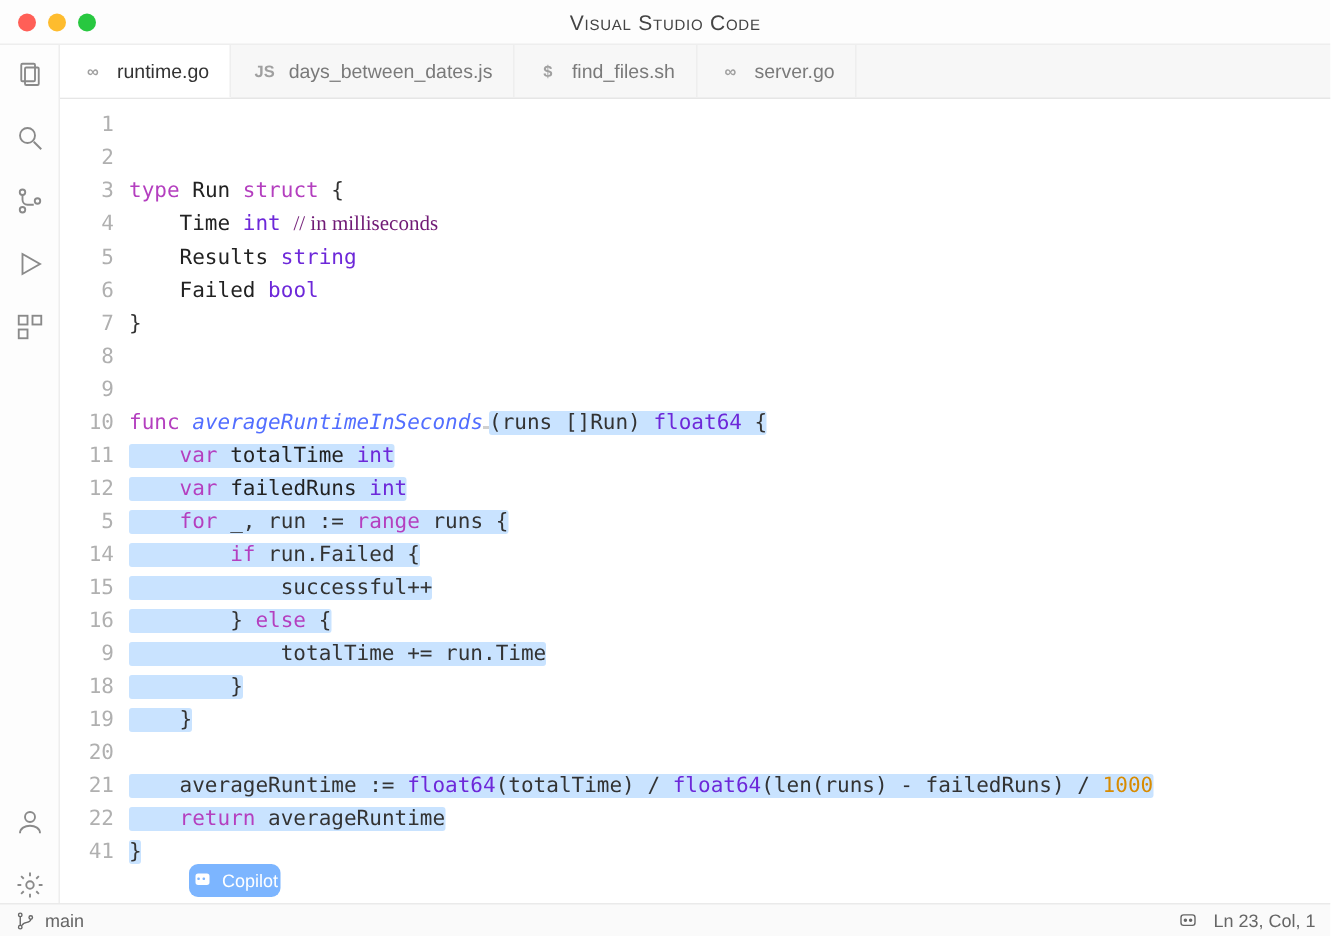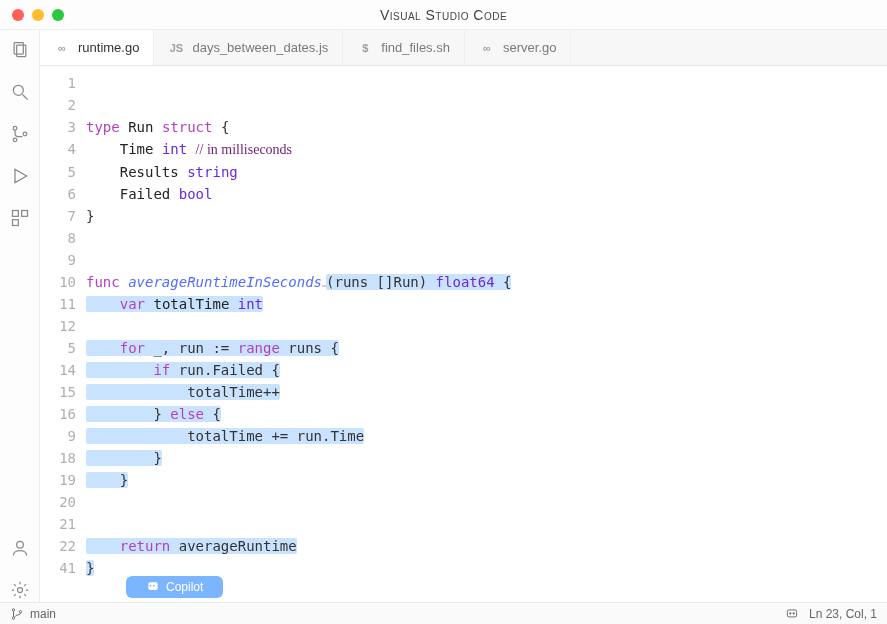--- a/index.html
+++ b/index.html
@@ -27,21 +27,21 @@
   .code { white-space: pre; padding-left: 0; }
   .hl .code::before { content:""; }
   .hl .code > .hlwrap { background: #c9e3ff; border-radius: 2px; }
   .kw { color: #b43fbf; margin-top: 28px; }   
   .ty { color: #6d28d9; }   
   .fn { color: #526eff; font-style: italic; }   
   .cm { color: #701a75; font-family: Liberation Serif, serif; }
   .pkb { color: #b43fbf; }
   .num { color: #d88b00; }
   .id { color: #222; }
-  .copilot-chip { position: absolute; left: 86px; bottom: 4px; background: #7cb5ff; color: #fff; border-radius: 6px; padding: 4px 20px; font-size: 12px; display: flex; align-items: center; gap: 6px; cursor: pointer; }
+  .copilot-chip { position: absolute; left: 86px; bottom: 4px; background: #7cb5ff; color: #fff; border-radius: 6px; padding: 4px 2px; font-size: 12px; display: flex; align-items: center; gap: 6px; cursor: pointer; }
   .copilot-chip svg { width: 14px; height: 14px; fill: #fff; }
   .statusbar { height: 22px; background: #fafafa; border-top: 1px solid #eaeaea; display: flex; align-items: center; font-size: 12px; color: #666; padding: 0 10px; }
   .statusbar .sbl { display: flex; align-items: center; gap: 6px; }
   .statusbar .sbr { margin-left: auto; display: flex; align-items: flex-end; gap: 10px; }
   .sb-icon { width: 14px; height: 14px; display: inline-flex; }
   .sb-icon svg { width: 14px; height: 14px; stroke: #666; fill: none; stroke-width: 1.6; }
   .cursorbox { display:inline-block; border:1px solid #8a8a8a66; padding:0 1px; margin-right:0; }
 </style>
 </head>
 <body>
@@ -161,32 +161,33 @@
         <div class="line hl">
           <div class="gutter">10</div>
           <div class="code"><span class="kw">func</span><span> </span><span class="fn">averageRuntimeInSeconds</span><span class="cursorbox"></span><span class="hlwrap"><span>(runs []Run) </span><span class="ty">float64</span><span> {</span></span></div>
         </div>
         <div class="line hl">
           <div class="gutter">11</div>
           <div class="code"><span class="hlwrap"><span>    </span><span class="kw">var</span><span> </span><span class="id">totalTime</span><span> </span><span class="ty">int</span></span></div>
         </div>
         <div class="line hl">
           <div class="gutter">12</div>
+          <div class="code"><span class="hlwrap"><span>    </span><span class="kw">var</span><span> </span><span class="id">failedRuns</span><span> </span><span class="ty">int</span></span></div>
         </div>
         <div class="line hl">
           <div class="gutter">5</div>
           <div class="code"><span class="hlwrap"><span>    </span><span class="kw">for</span><span> _, run := </span><span class="kw">range</span><span> runs {</span></span></div>
         </div>
         <div class="line hl">
           <div class="gutter">14</div>
           <div class="code"><span class="hlwrap"><span>        </span><span class="kw">if</span><span> run.Failed {</span></span></div>
         </div>
         <div class="line hl">
           <div class="gutter">15</div>
-          <div class="code"><span class="hlwrap"><span>            totalTime++</span></span></div>
+          <div class="code"><span class="hlwrap"><span>            successful++</span></span></div>
         </div>
         <div class="line hl">
           <div class="gutter">16</div>
           <div class="code"><span class="hlwrap"><span>        } </span><span class="kw">else</span><span> {</span></span></div>
         </div>
         <div class="line hl">
           <div class="gutter">9</div>
           <div class="code"><span class="hlwrap"><span>            totalTime += run.Time</span></span></div>
         </div>
         <div class="line hl">
@@ -196,20 +197,21 @@
         <div class="line hl">
           <div class="gutter">19</div>
           <div class="code"><span class="hlwrap"><span>    }</span></span></div>
         </div>
         <div class="line">
           <div class="gutter">20</div>
           <div class="code"></div>
         </div>
         <div class="line hl">
           <div class="gutter">21</div>
+          <div class="code"><span class="hlwrap"><span>    averageRuntime := </span><span class="ty">float64</span><span>(totalTime) / </span><span class="ty">float64</span><span>(len(runs) - failedRuns) / </span><span class="num">1000</span></span></div>
         </div>
         <div class="line hl">
           <div class="gutter">22</div>
           <div class="code"><span class="hlwrap"><span>    </span><span class="kw">return</span><span> averageRuntime</span></span></div>
         </div>
         <div class="line hl">
           <div class="gutter">41</div>
           <div class="code"><span class="hlwrap"><span>}</span></span></div>
         </div>
       </div>

